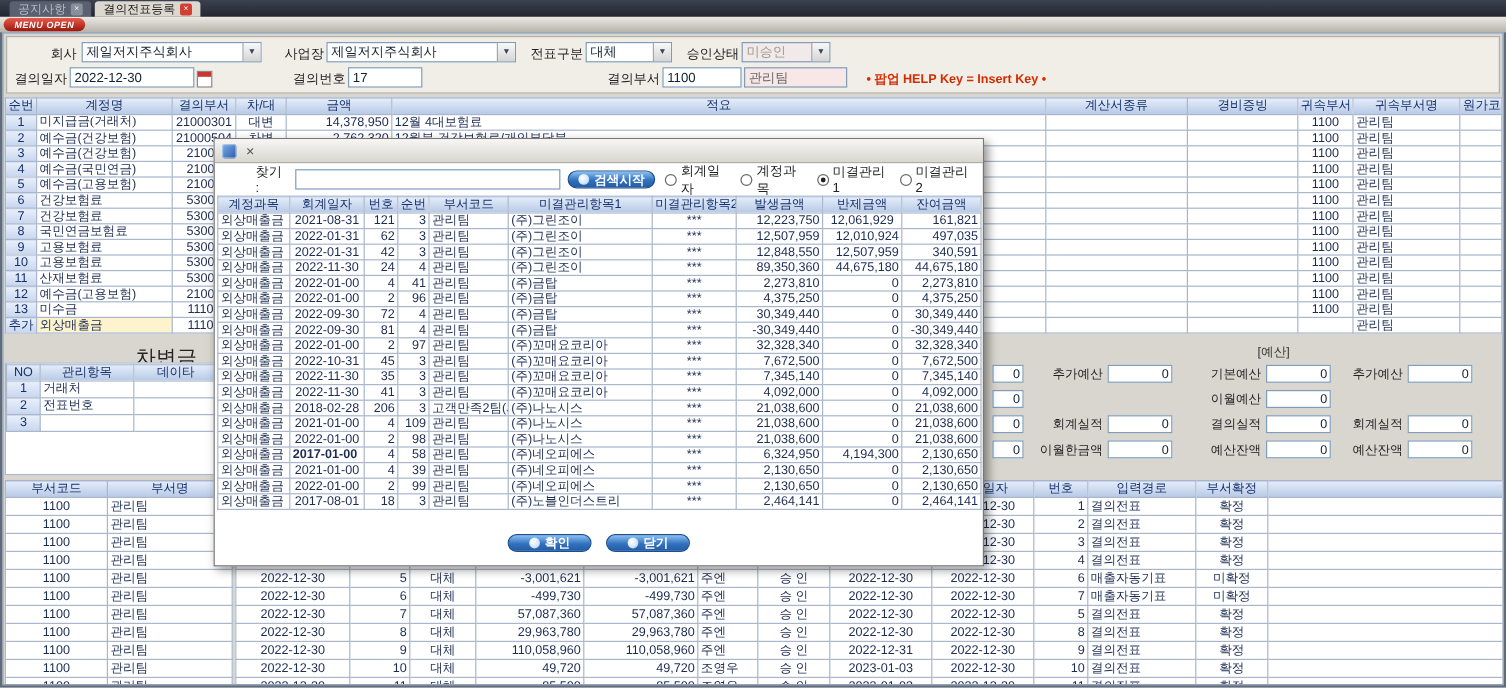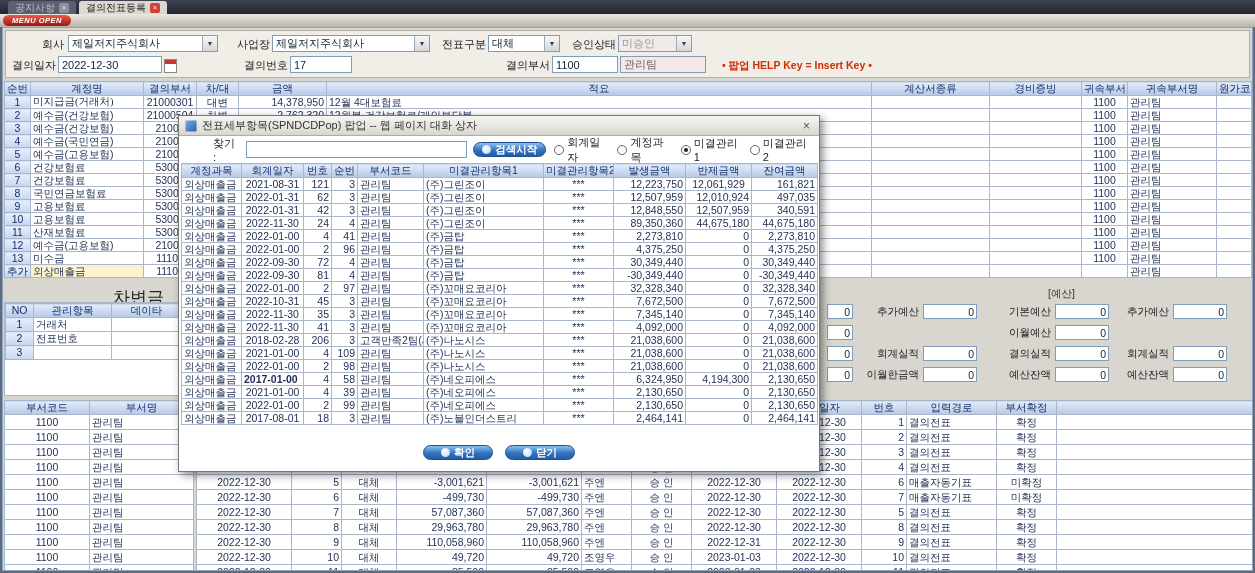--- a/index.html
+++ b/index.html
@@ -713,21 +713,20 @@
               <td></td>
             </tr>
           </tbody>
       </table>
     </div>
   </div>
 
   <div class="popup">
     <div class="ptitle">
       <span class="dlg-ico"></span>
-      <span class="ptext">전표세부항목(SPNDCDPop) 팝업 -- 웹 페이지 대화 상자</span>
       <span class="pclose">×</span>
     </div>
     <div class="pfind">
       <span class="flbl">찾기 :</span>
       <span class="fin"></span>
       <div class="bbtn">
           <span class="bico"></span>
           <span>검색시작</span>
         </div>
       <span class="ritem">

